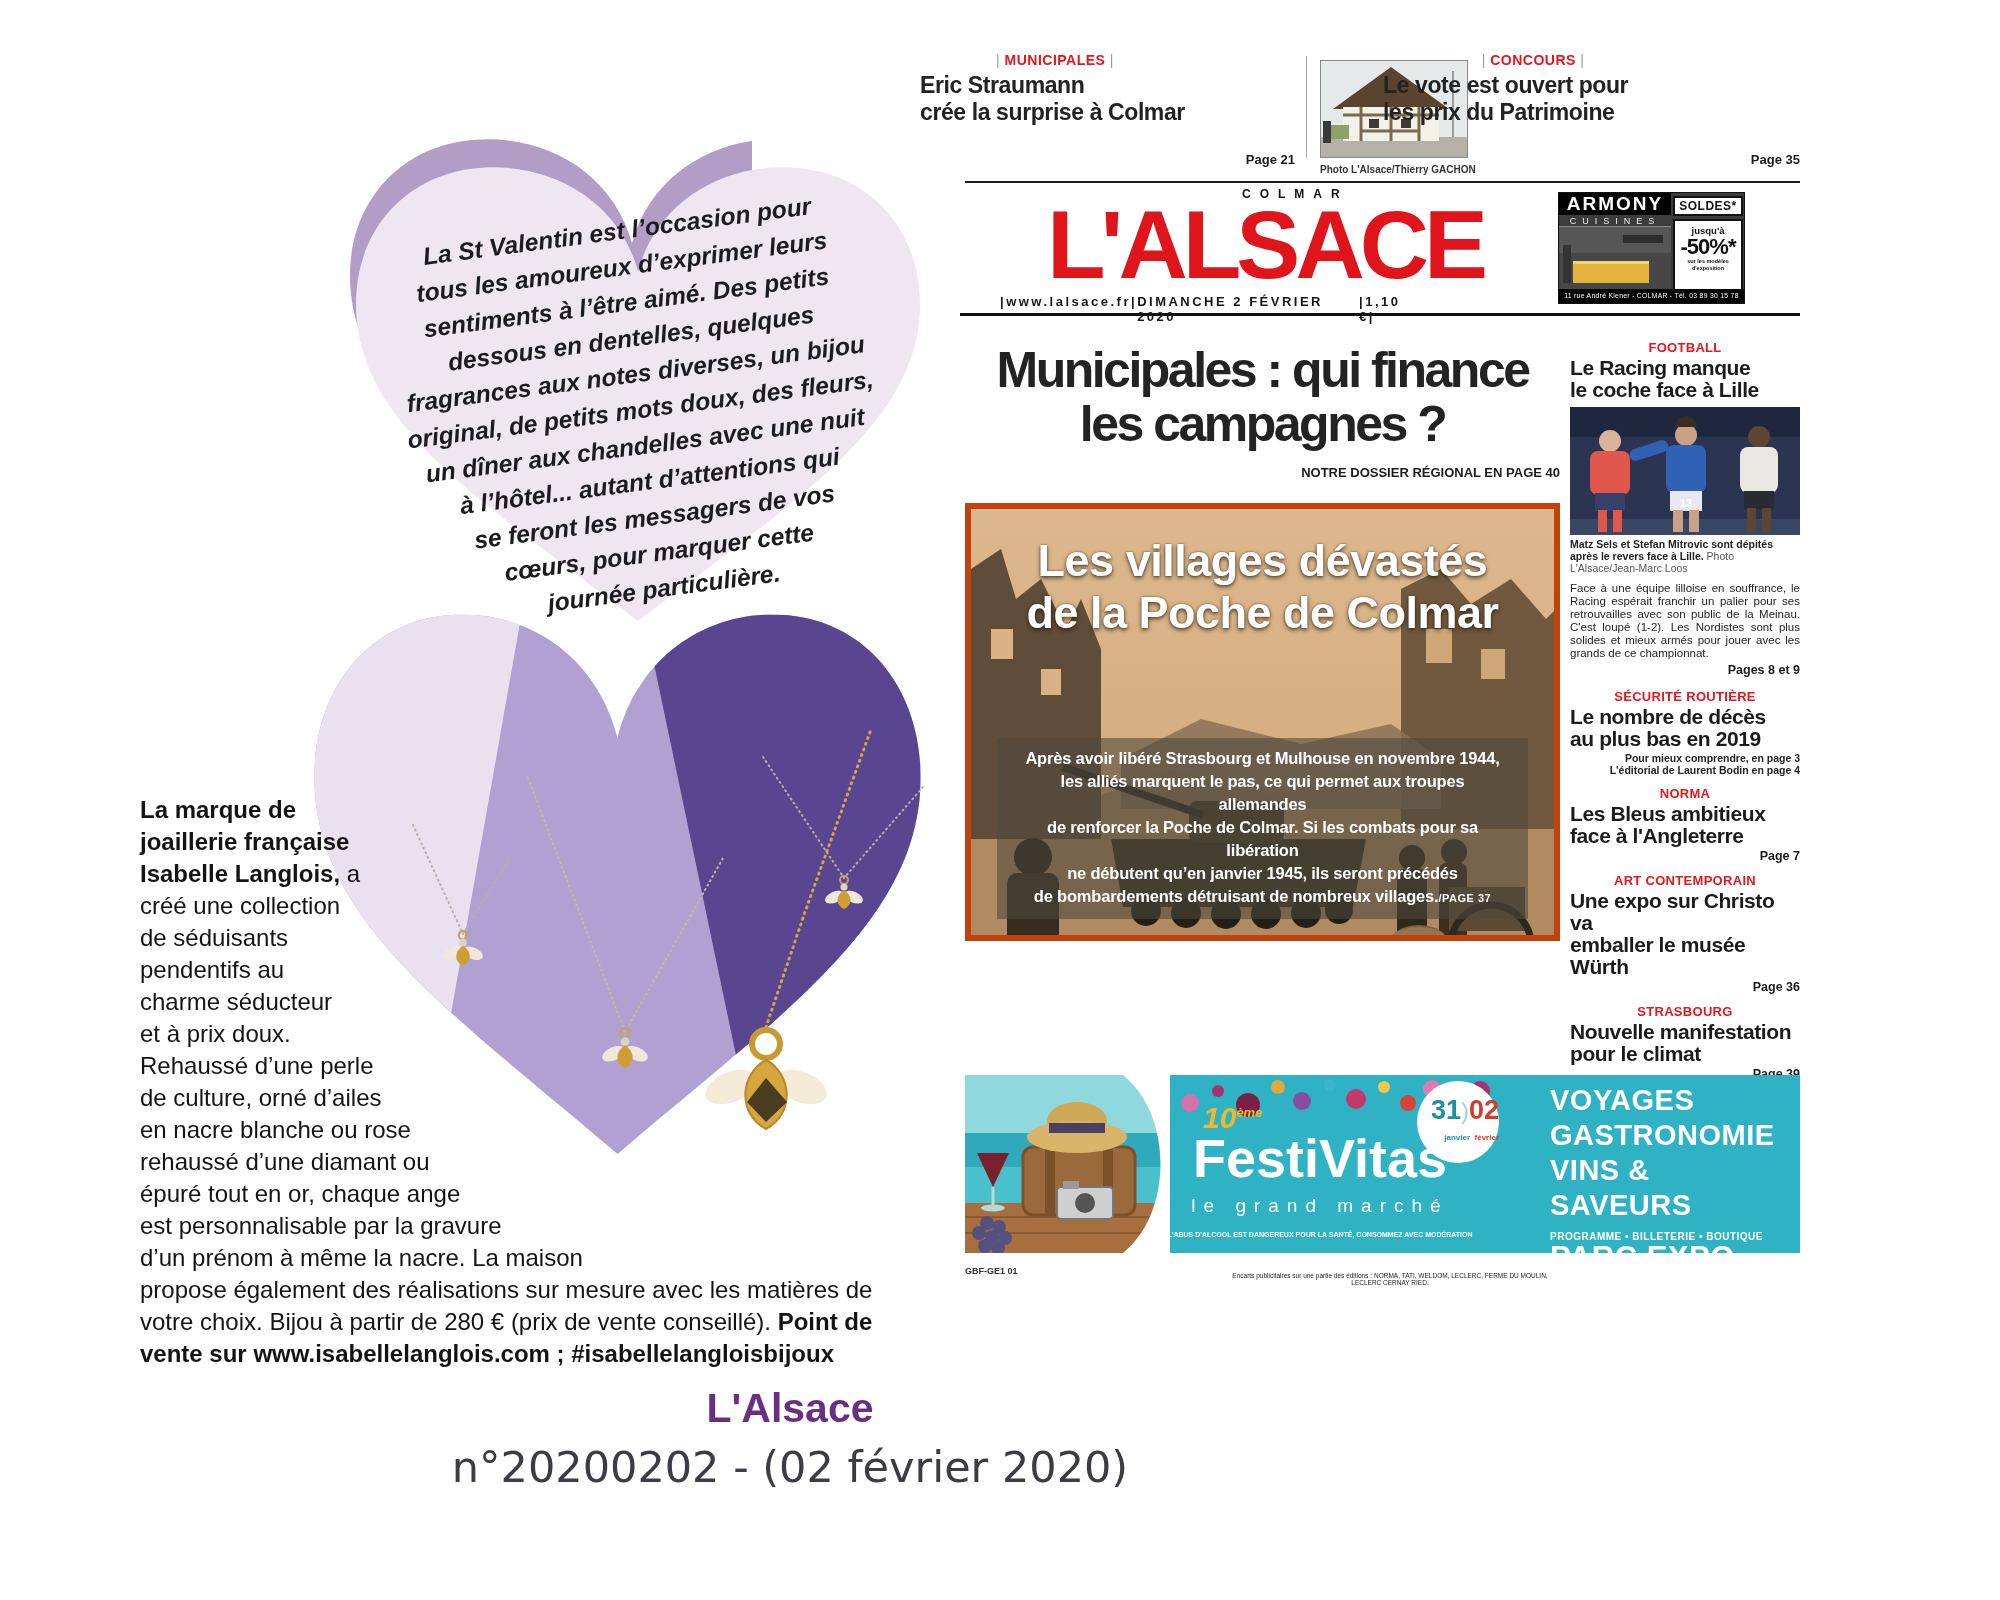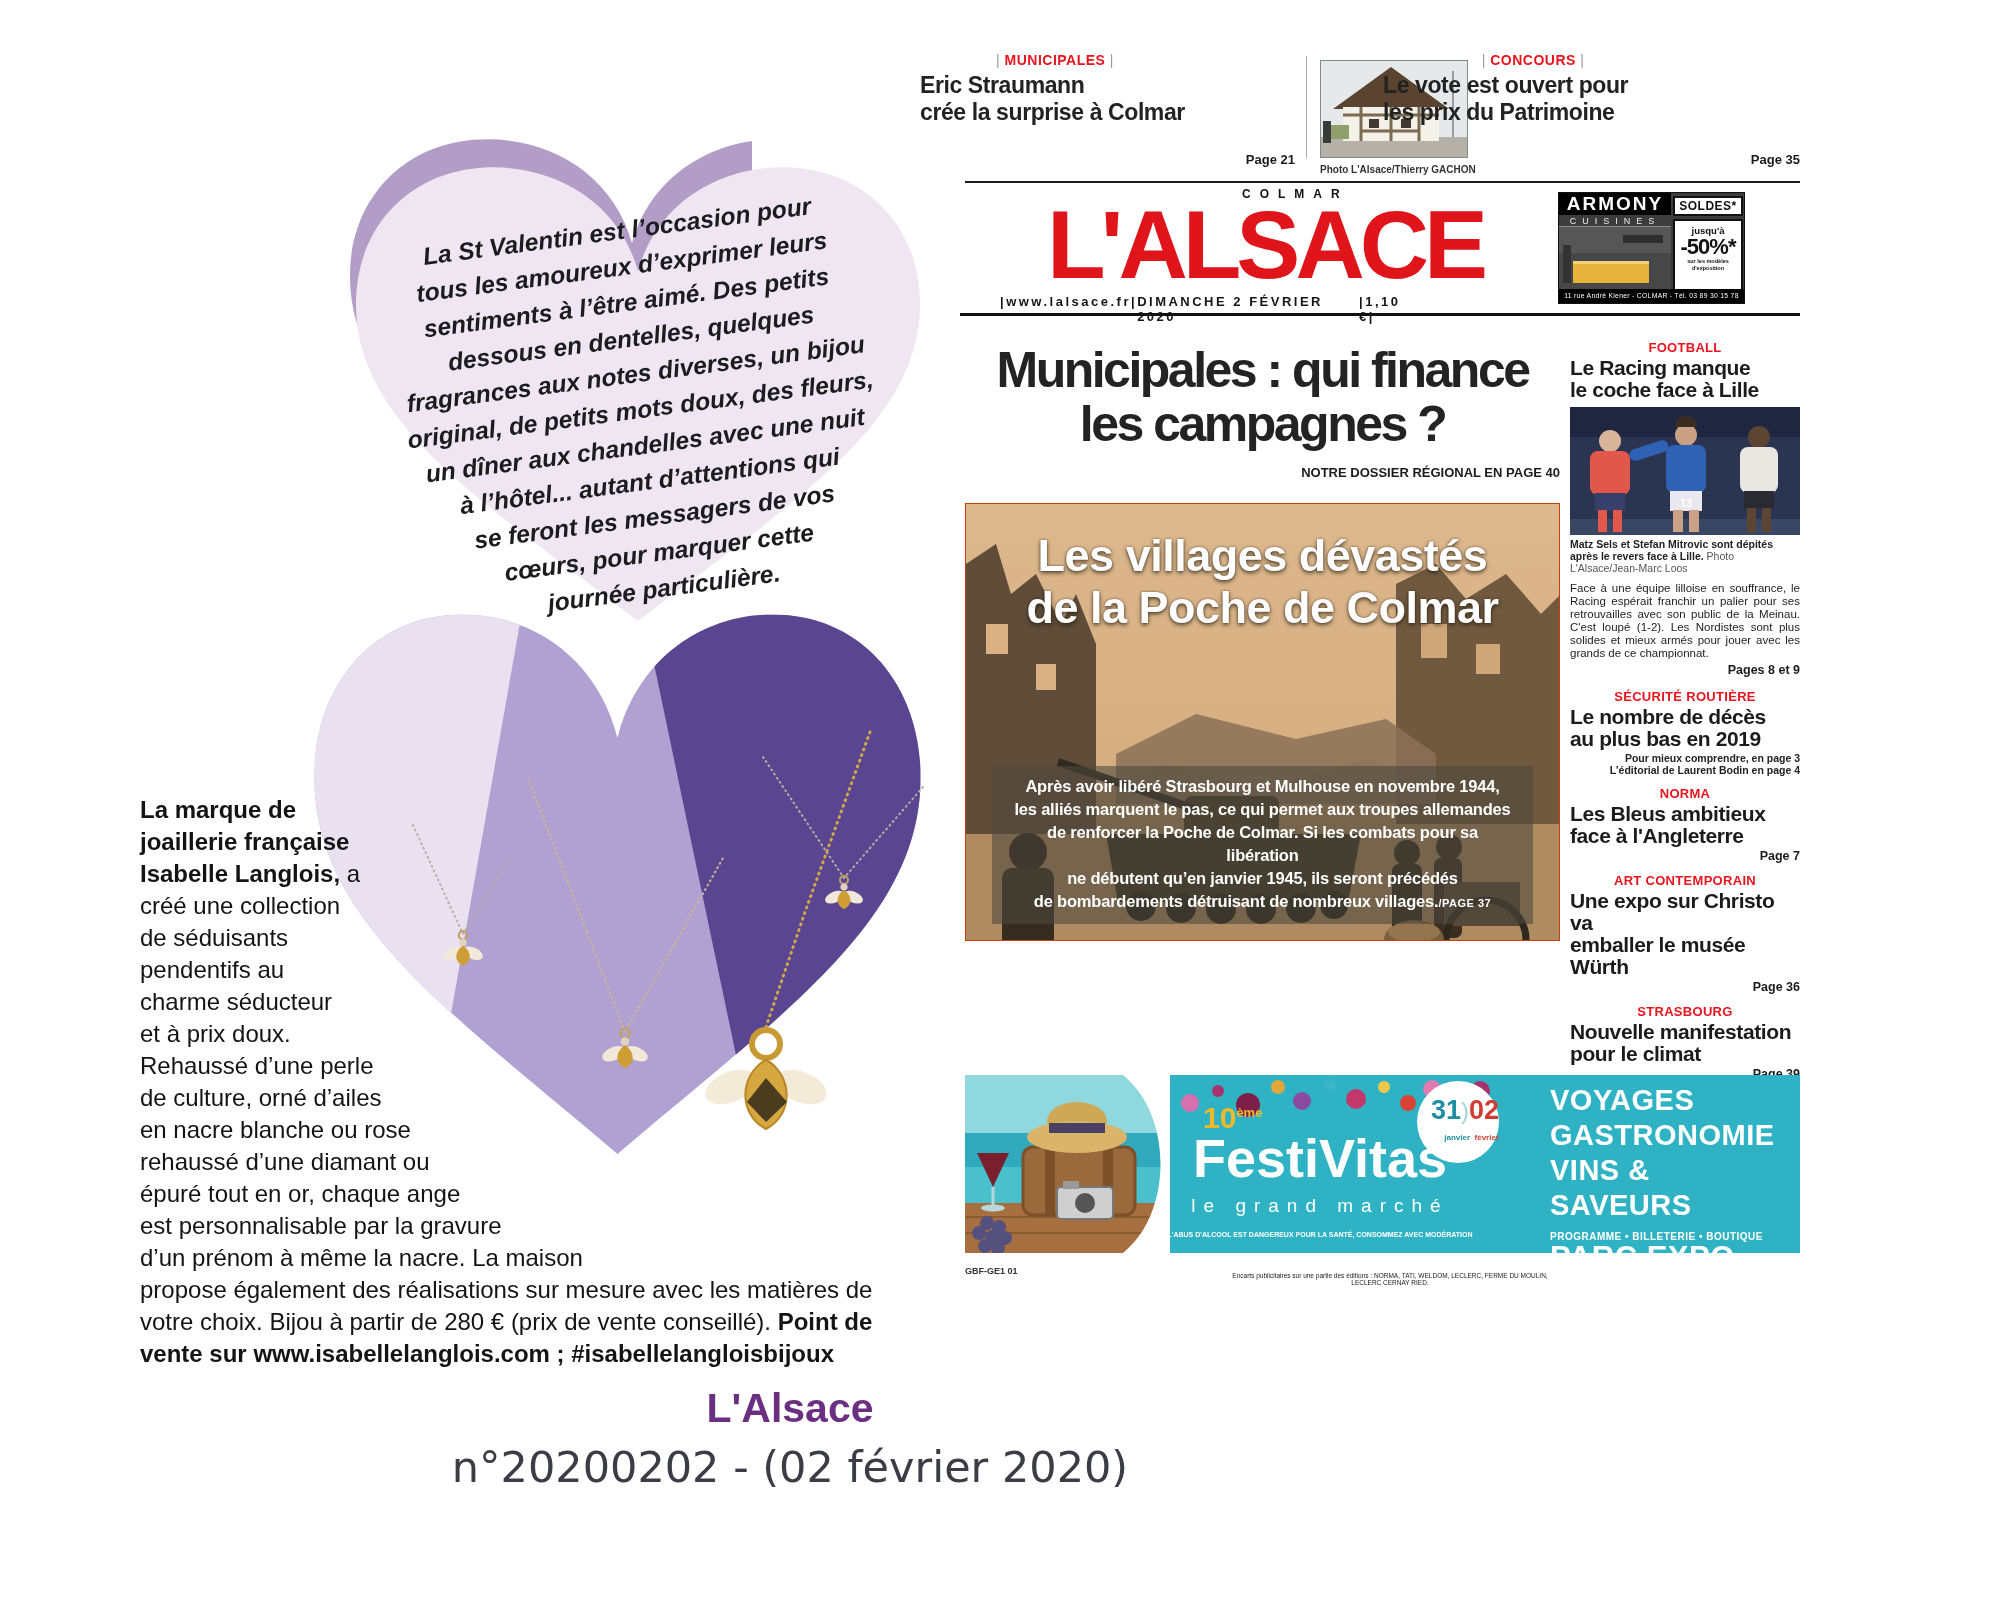--- a/index.html
+++ b/index.html
@@ -51,21 +51,21 @@
   .disc-p{font-size:22px;font-weight:700;letter-spacing:-1px;line-height:22px;}
   .disc-n{font-size:5.5px;font-weight:700;line-height:6.5px;}
   .armony-addr{left:0;bottom:0;width:100%;height:14px;background:#000;color:#fff;font-size:6.8px;
                line-height:14px;text-align:center;letter-spacing:.3px;}
 
   .main-headline{font-size:50px;line-height:54px;font-weight:800;letter-spacing:-2.5px;
                  color:#232323;text-align:center;}
   .dossier{font-size:13px;font-weight:700;color:#1b1b1b;}
 
   
-  .main-photo{left:45px;top:463px;width:595px;height:438px;border:1px solid #c2410c;overflow:hidden;background:#d9b185;}
+  .main-photo{left:45px;top:463px;width:595px;height:438px;border:6px solid #c2410c;overflow:hidden;background:#d9b185;}
   .photo-title{left:0;top:26px;width:100%;text-align:center;font-size:45px;line-height:52px;
                font-weight:800;color:#fff;letter-spacing:-.5px;
                text-shadow:0 2px 4px rgba(40,30,15,.75),0 0 2px rgba(40,30,15,.6);}
   .photo-overlay{left:26px;right:26px;bottom:16px;background:rgba(78,72,62,.58);padding:9px 20px;
                  text-align:center;color:#fff;font-size:16.5px;line-height:23px;font-weight:700;
                  letter-spacing:-.2px;}
   .photo-overlay .pg{font-size:11px;letter-spacing:.5px;}
   .photo-caption{font-size:14px;line-height:17px;color:#222;}
   .photo-caption .b{font-weight:700;}
   .photo-caption .c{color:#555;font-weight:400;}
@@ -78,21 +78,21 @@
   .sec-page{font-size:12.5px;font-weight:700;text-align:right;color:#1b1b1b;}
   .fb-caption{font-size:10.5px;line-height:12px;font-weight:700;color:#222;}
   .fb-caption .c{font-weight:400;color:#555;}
   .fb-body{font-size:11.5px;line-height:13px;text-align:justify;color:#222;}
   .mt2{margin-top:2px;}.mt3{margin-top:3px;}.mt6{margin-top:6px;}.mt8{margin-top:8px;}
   .mt10{margin-top:10px;}.mt12{margin-top:12px;}
   .side-div{width:120px;height:1px;background:#999;margin-top:10px;}
 
   
   .festi{left:45px;top:1035px;width:835px;height:178px;background:#2fb3c4;overflow:hidden;}
-  .festi-num{left:238px;top:26px;color:#f0b929;font-size:30px;font-weight:700;}
+  .festi-num{left:238px;top:26px;color:#f0b929;font-size:30px;font-weight:700;font-style:italic;}
   .festi-num sup{font-size:13px;}
   .festi-name{left:190px;top:52px;width:330px;text-align:center;color:#fff;font-size:54px;
               font-weight:700;letter-spacing:0;}
   .festi-tag{left:190px;top:120px;width:330px;text-align:center;color:#fff;font-size:19px;
              letter-spacing:8px;font-weight:400;}
   .festi-disc{left:160px;top:156px;width:390px;text-align:center;color:#fff;font-size:7px;font-weight:700;}
   .festi-circle{left:452px;top:6px;width:82px;height:82px;border-radius:50%;background:#fff;
                 text-align:right;}
   .festi-d1{color:#1d8fa0;font-size:27px;font-weight:700;}
   .festi-sl{color:#9fd3da;font-size:24px;font-weight:400;}

